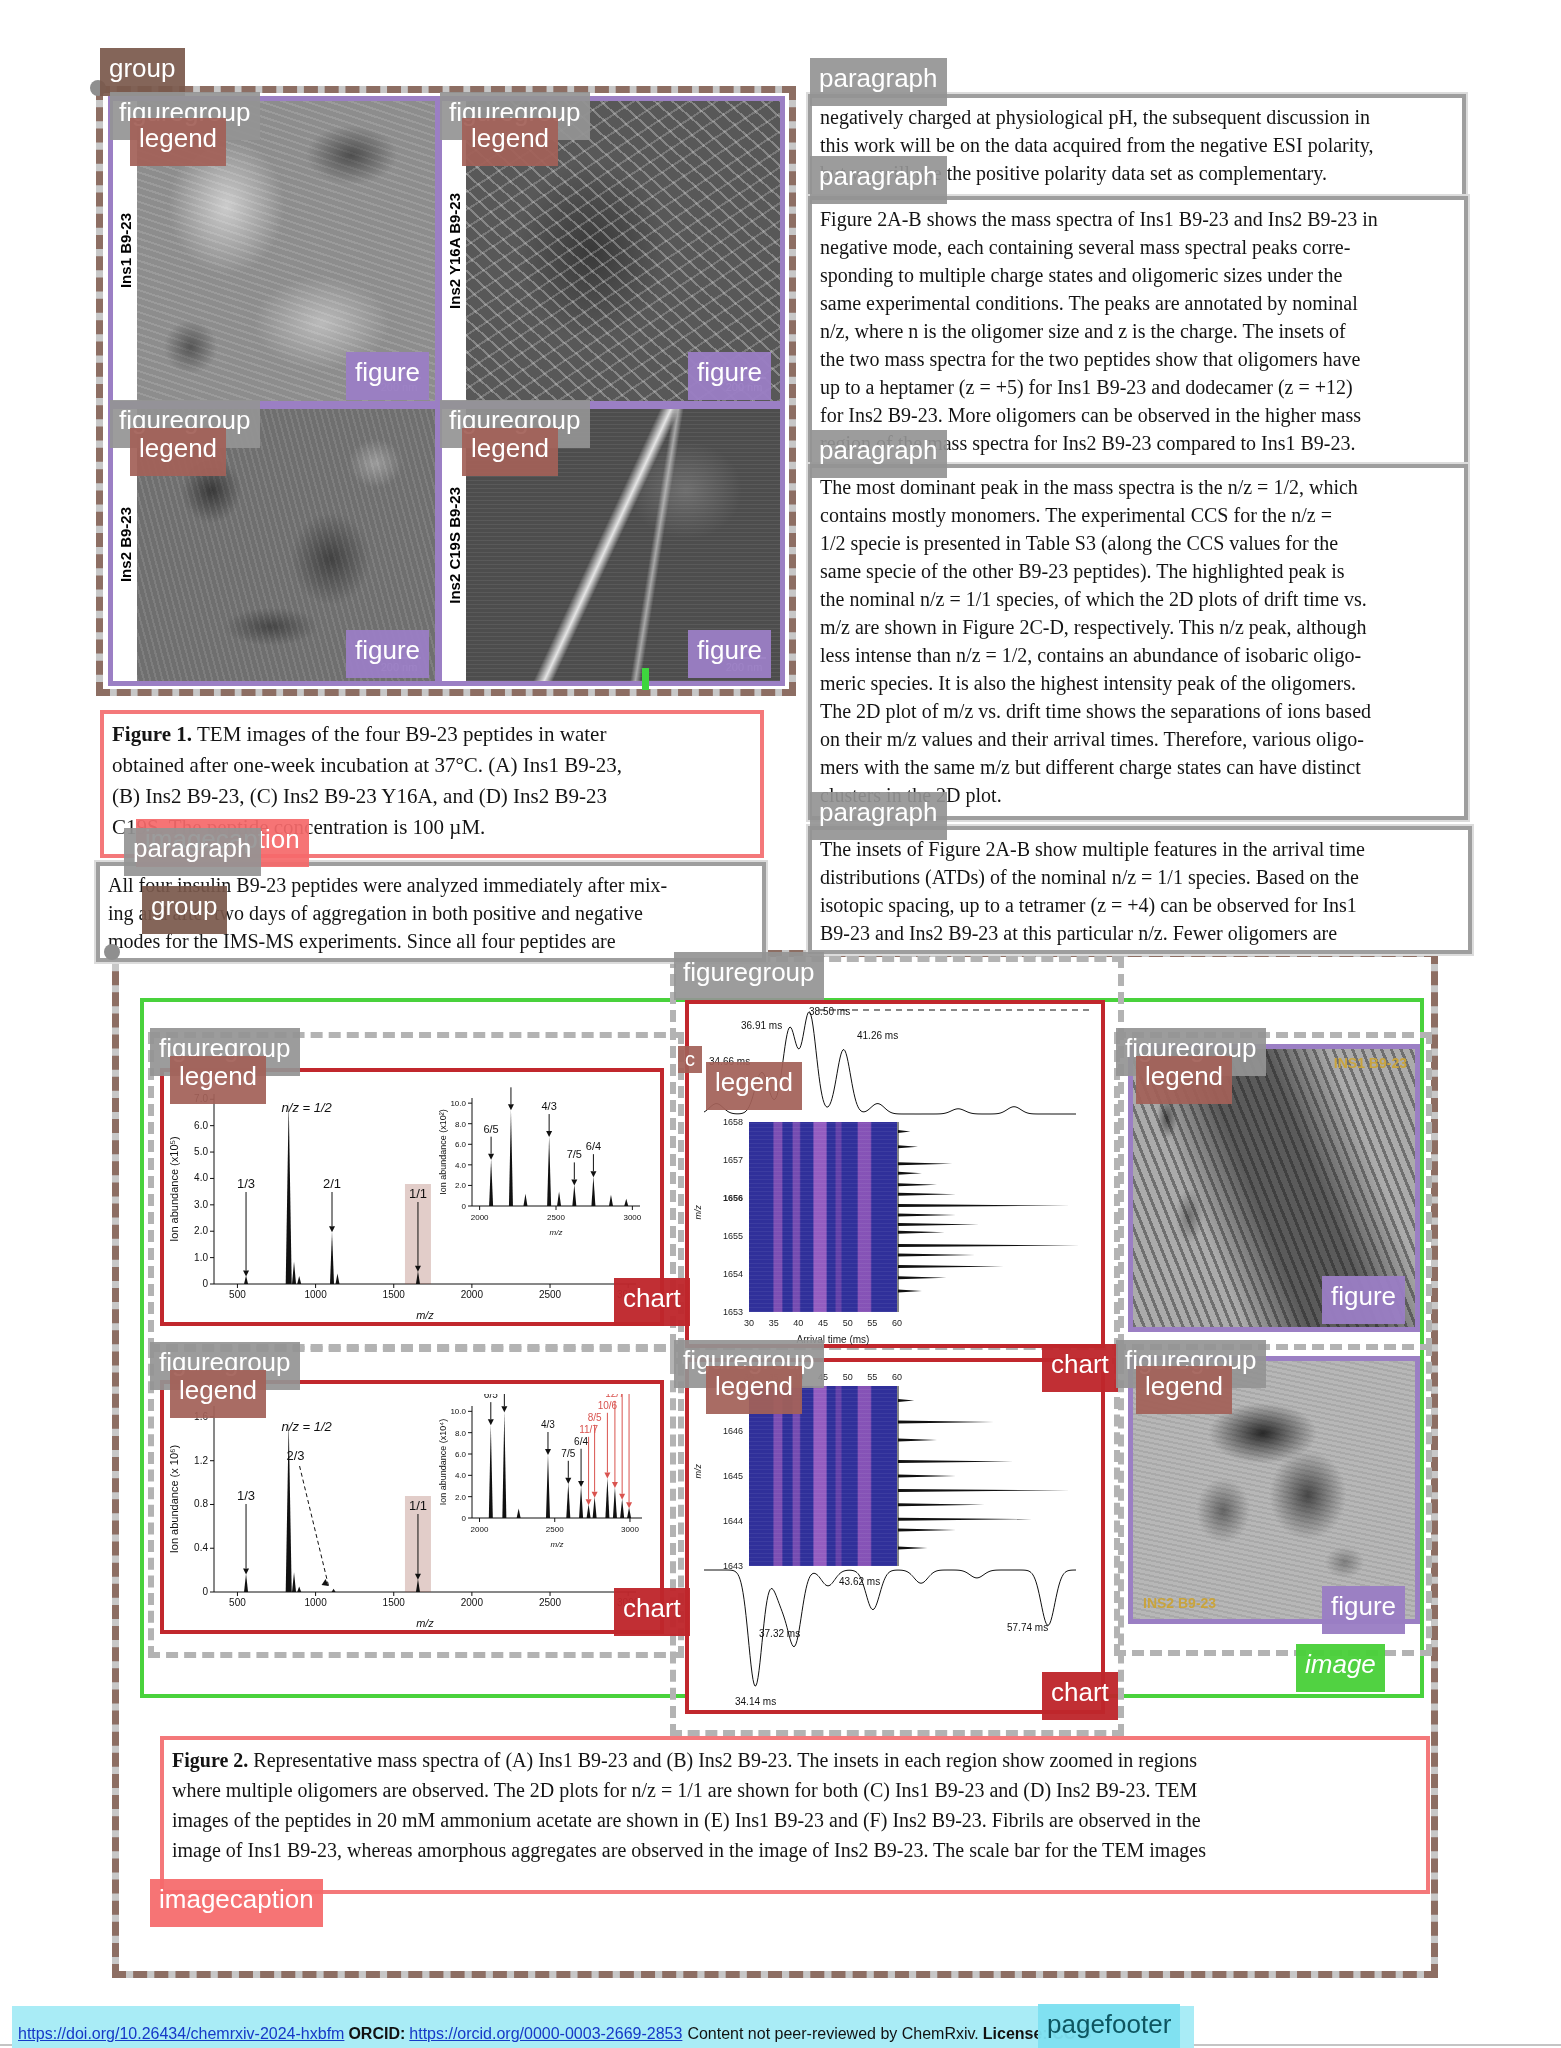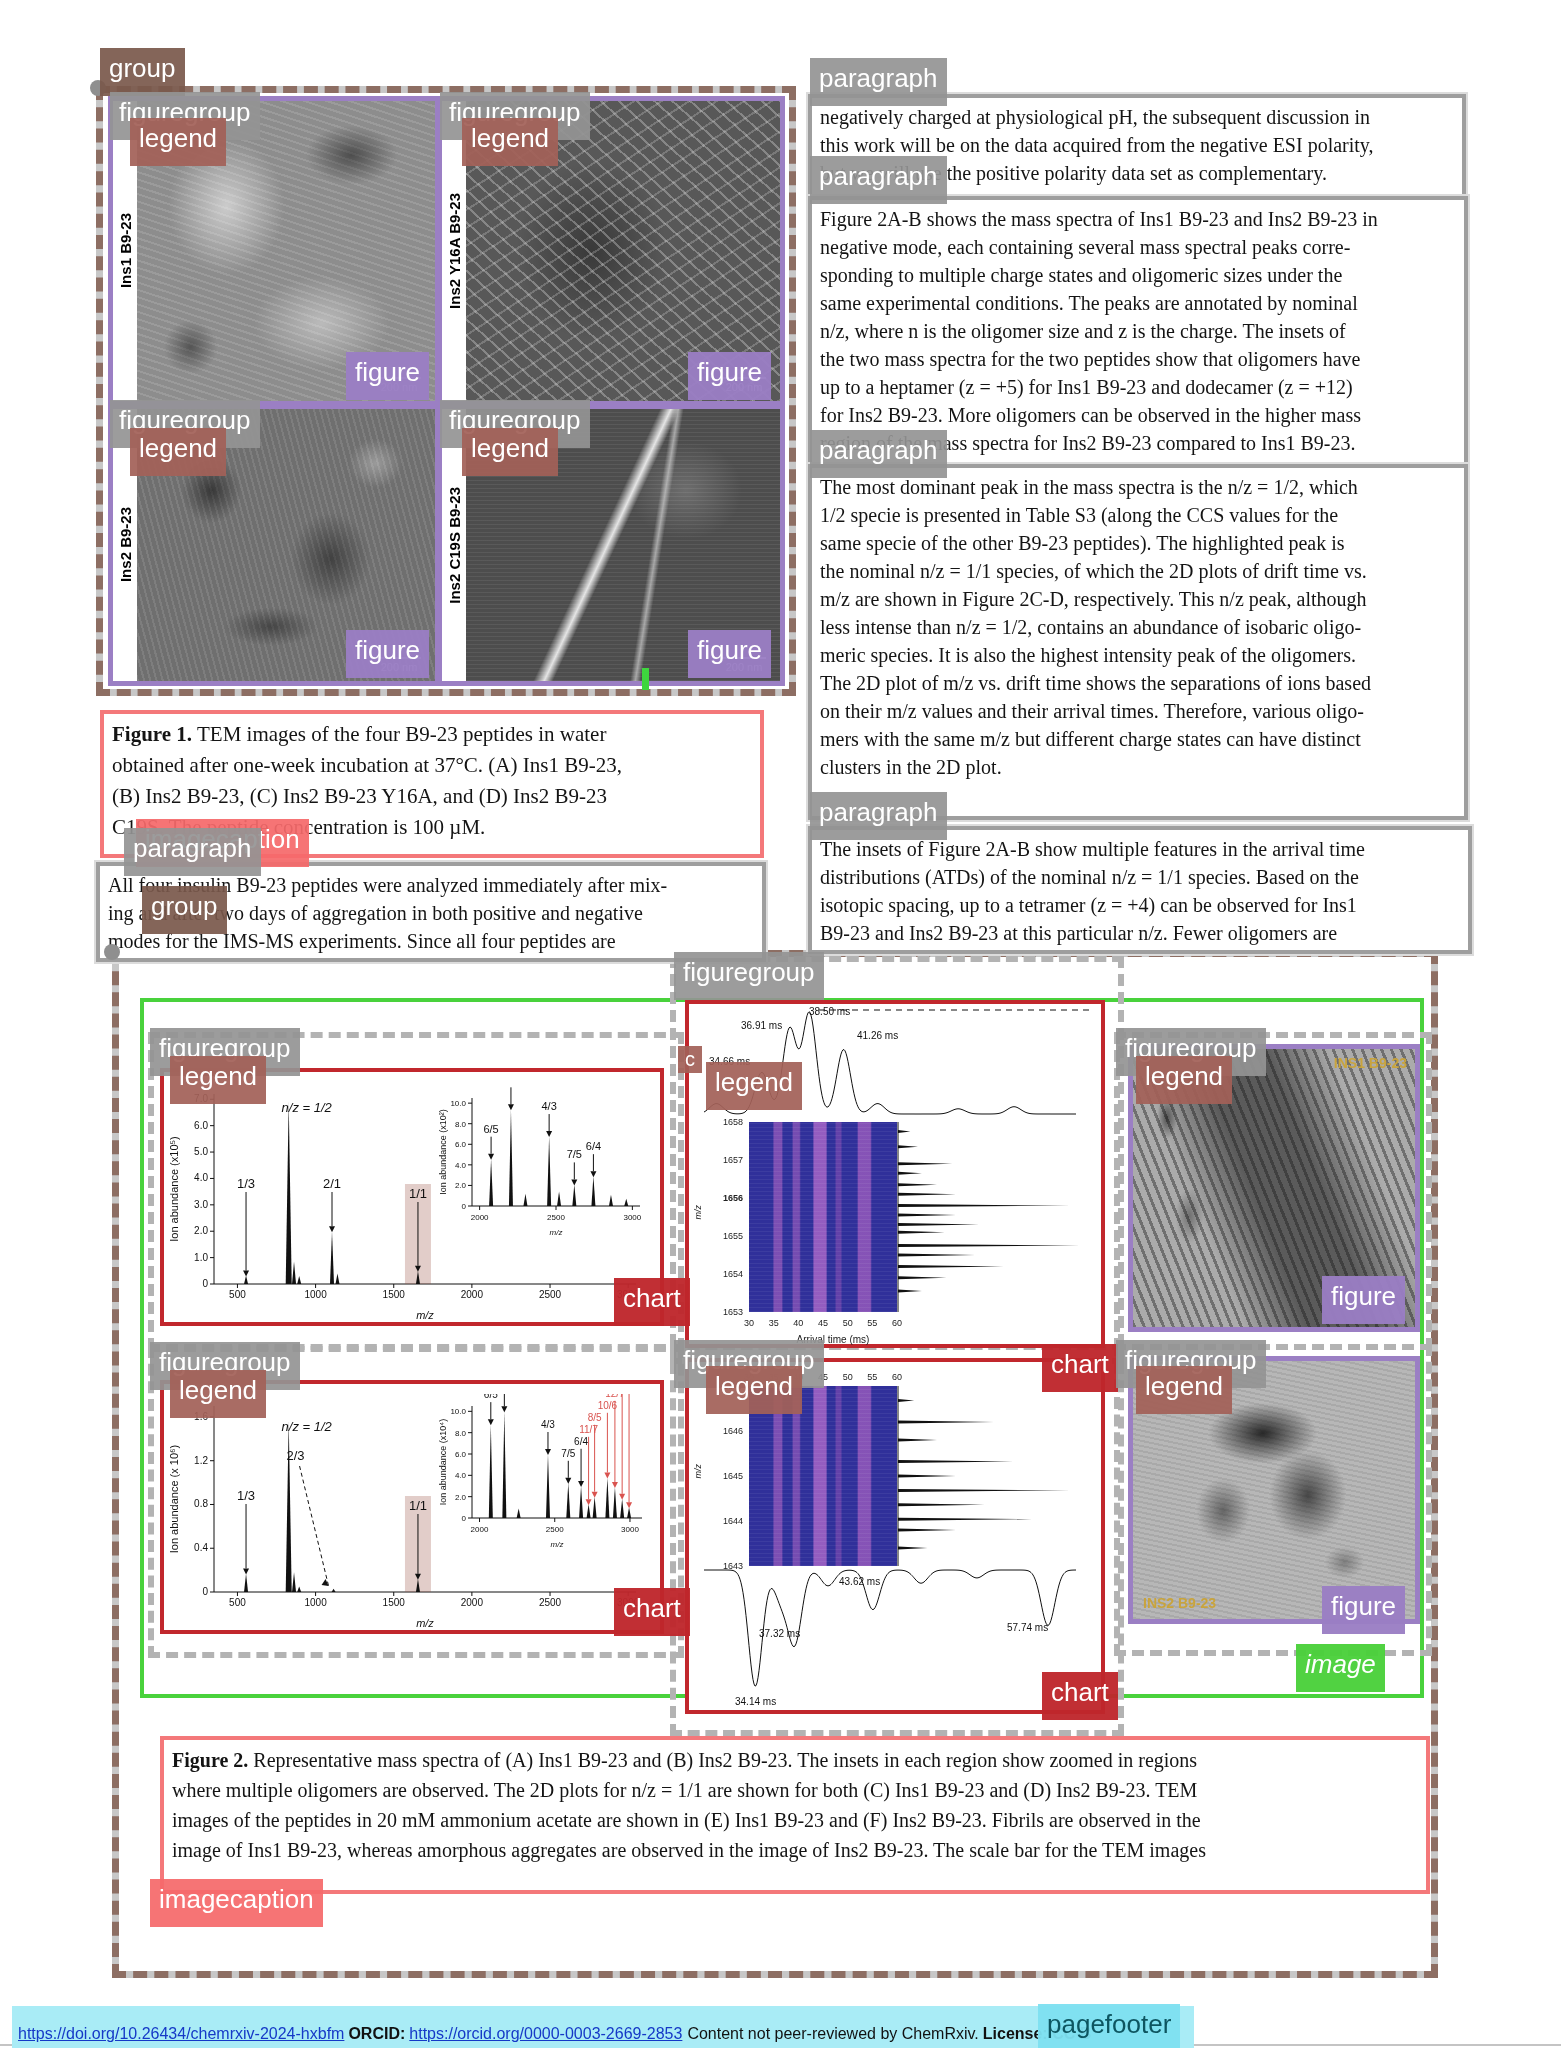--- a/index.html
+++ b/index.html
@@ -184,20 +184,21 @@
       <div class="line">the two mass spectra for the two peptides show that oligomers have</div>
       <div class="line">up to a heptamer (z = +5) for Ins1 B9-23 and dodecamer (z = +12)</div>
       <div class="line">for Ins2 B9-23. More oligomers can be observed in the higher mass</div>
       <div class="line">region of the mass spectra for Ins2 B9-23 compared to Ins1 B9-23.</div>
     </div>
 </div>
 <div class="chip c-gray" style="left:810px;top:430px;">paragraph</div>
 <div class="pbox" style="left:808px;top:464px;width:652px;height:348px;">
   <div class="ptxt">
       <div class="line">The most dominant peak in the mass spectra is the n/z = 1/2, which</div>
+      <div class="line">contains mostly monomers. The experimental CCS for the n/z =</div>
       <div class="line">1/2 specie is presented in Table S3 (along the CCS values for the</div>
       <div class="line">same specie of the other B9-23 peptides). The highlighted peak is</div>
       <div class="line">the nominal n/z = 1/1 species, of which the 2D plots of drift time vs.</div>
       <div class="line">m/z are shown in Figure 2C-D, respectively. This n/z peak, although</div>
       <div class="line">less intense than n/z = 1/2, contains an abundance of isobaric oligo-</div>
       <div class="line">meric species. It is also the highest intensity peak of the oligomers.</div>
       <div class="line">The 2D plot of m/z vs. drift time shows the separations of ions based</div>
       <div class="line">on their m/z values and their arrival times. Therefore, various oligo-</div>
       <div class="line">mers with the same m/z but different charge states can have distinct</div>
       <div class="line">clusters in the 2D plot.</div>

